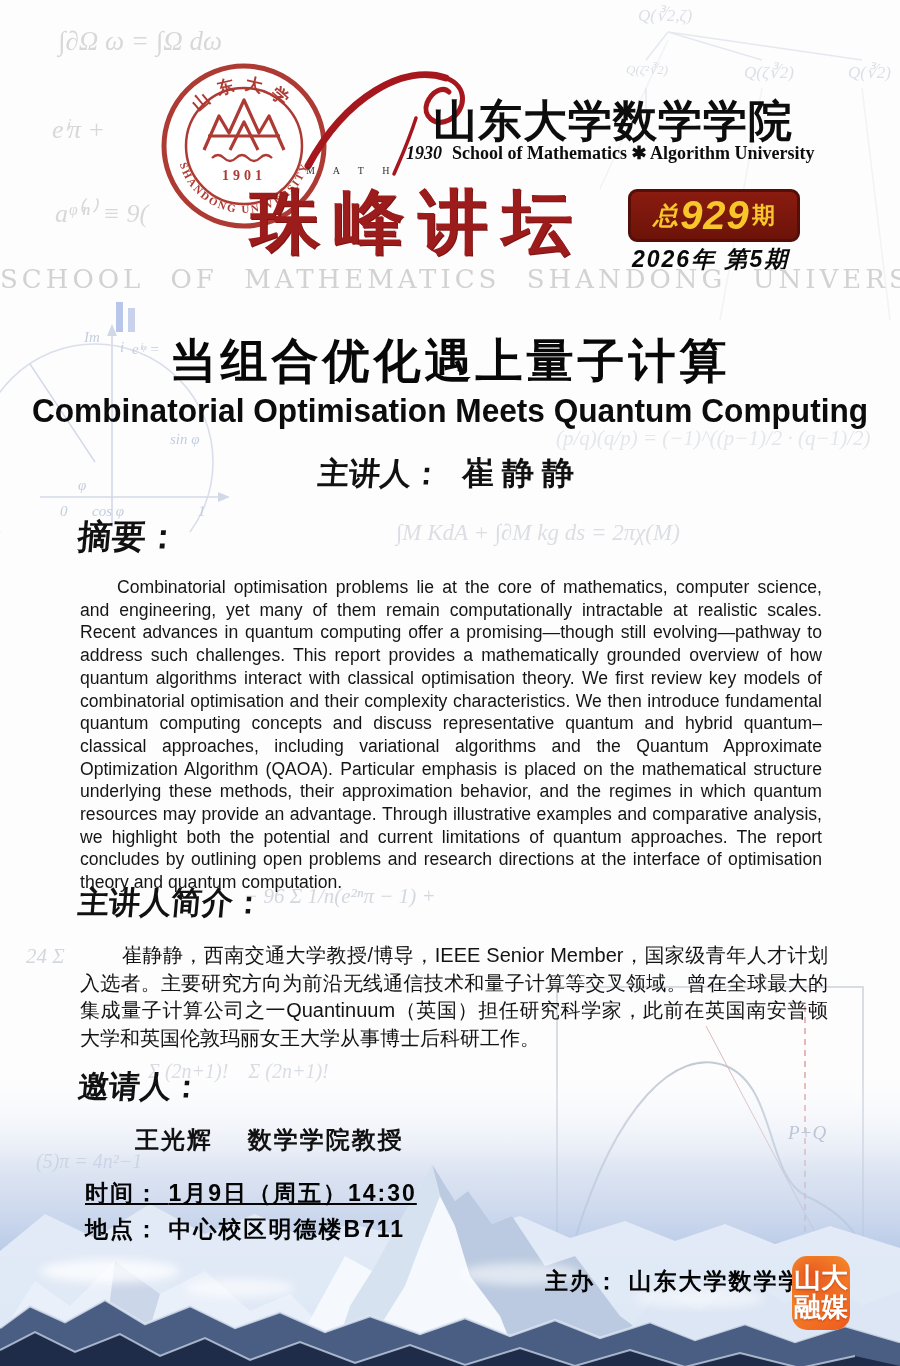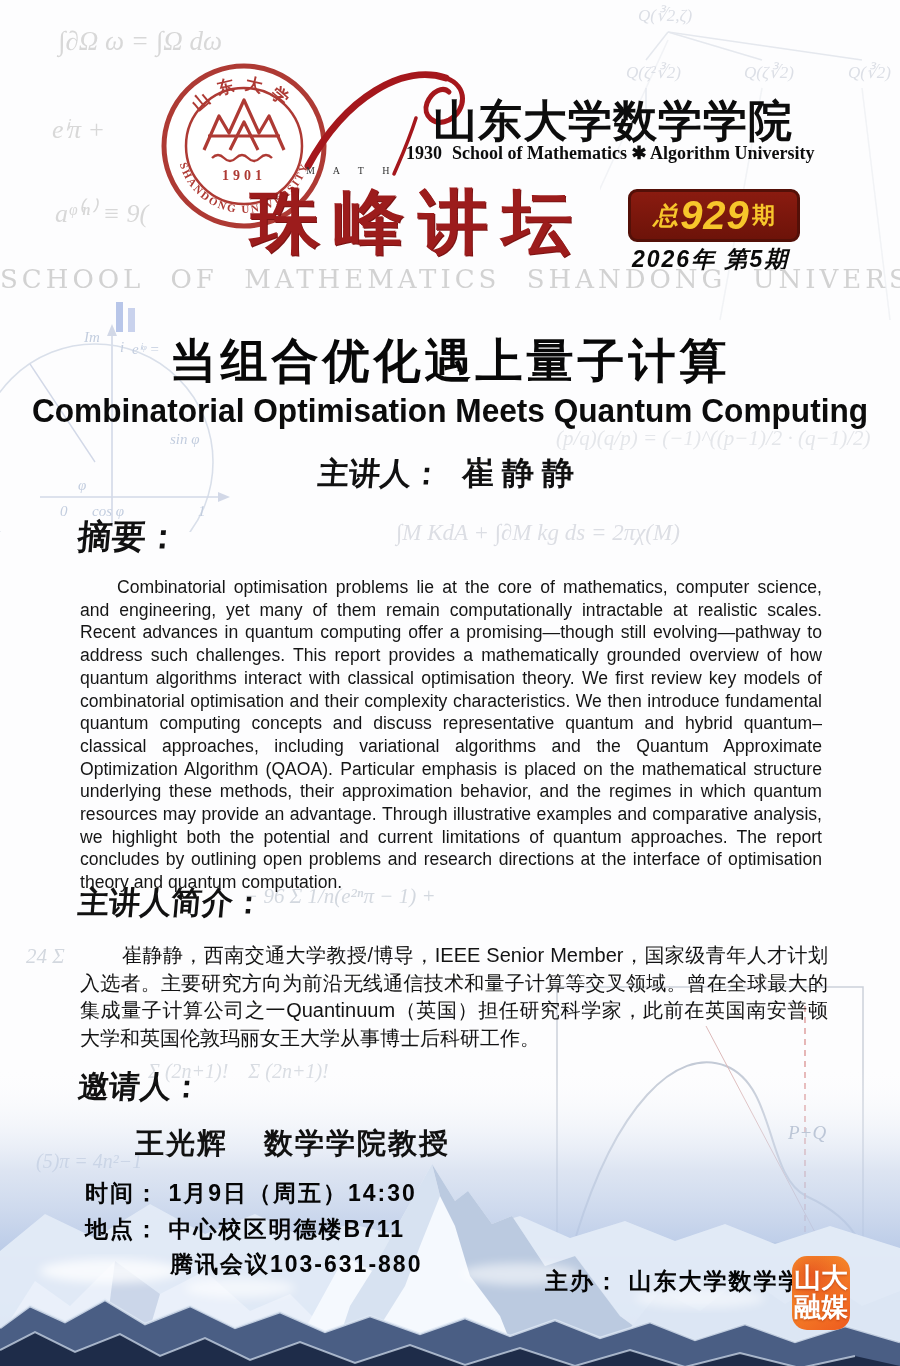--- a/index.html
+++ b/index.html
@@ -6,36 +6,36 @@
   .poster{position:relative;width:900px;height:1366px;margin:0 auto;background:#fdfdfe;
           overflow:hidden;font-family:"Liberation Sans",sans-serif;color:#111;}
   .abs{position:absolute;}
   
   .formula{position:absolute;color:#d8d8d8;font-family:Liberation Serif, serif;
            font-style:italic;white-space:nowrap;pointer-events:none;}
   .f0{left:58px;top:26px;font-size:27px;}
   .f1{left:52px;top:110px;font-size:26px;}
   .f2{left:55px;top:194px;font-size:26px;}
   .f3{left:638px;top:5px;font-size:17px;color:#dcdfe6;}
-  .f4{left:626px;top:62px;font-size:17px;color:#dcdfe6;}
+  .f4{left:626px;top:62px;font-size:13px;color:#dcdfe6;}
   .f5{left:744px;top:62px;font-size:17px;color:#dcdfe6;}
   .f6{left:848px;top:62px;font-size:17px;color:#dcdfe6;}
   .f7{left:556px;top:426px;font-size:21px;color:#e4e6ea;}
   .f8{left:396px;top:520px;font-size:23px;color:#dcdee4;}
   .f9{left:244px;top:884px;font-size:21px;color:#d3d8df;}
   .f10{left:26px;top:944px;font-size:21px;color:#d3d8df;}
   .f11{left:148px;top:1058px;font-size:20px;color:#d8dce2;}
   .f12{left:36px;top:1150px;font-size:20px;color:#c9d2e0;}
   .f13{left:788px;top:1122px;font-size:19px;color:#a9b4c6;}
   
   .school-cn{left:433px;top:92px;font-size:44px;font-weight:900;letter-spacing:1px;
              font-family:"Liberation Sans",sans-serif;color:#0d0d0d;white-space:nowrap;}
   .school-en{left:406px;top:142px;font-size:18px;font-weight:700;white-space:nowrap;
              font-family:"Liberation Serif",serif;color:#0d0d0d;}
-  .school-en .yr{margin-right:10px;}
+  .school-en .yr{font-style:italic;margin-right:10px;}
   .forum-title{left:250px;top:176px;font-size:70px;font-weight:900;color:#9c1c1c;
                font-family:"DejaVu Serif",serif;letter-spacing:14px;white-space:nowrap;
                text-shadow:1px 1px 0 #7c1414;}
   .badge{left:628px;top:189px;width:172px;height:53px;display:flex;align-items:center;
          justify-content:center;gap:2px;background:linear-gradient(#8a1b10,#6d1309);
          border:3px solid #541008;border-radius:9px;box-sizing:border-box;color:#f7c62b;}
   .badge .z{font-size:25px;font-family:"DejaVu Serif",serif;font-style:italic;font-weight:700;}
   .badge .n{font-size:40px;font-weight:900;font-style:italic;letter-spacing:1px;
             font-family:"Liberation Sans",sans-serif;}
   .badge .q{font-size:23px;font-weight:700;}
@@ -56,25 +56,25 @@
   .speaker .lab{font-size:31px;}
   .speaker .name{font-size:32px;font-weight:900;letter-spacing:8px;}
   
   .h-abstract{left:78px;top:514px;font-size:34px;}
   .abstract-text{left:80px;top:576px;width:742px;font-size:17.6px;line-height:22.7px;
                  text-align:justify;text-indent:37px;color:#151515;}
   .h-bio{left:78px;top:882px;font-size:31px;}
   .bio-text{left:80px;top:942px;width:748px;font-size:20px;line-height:27.6px;
             text-align:justify;text-indent:42px;color:#131313;}
   .h-invite{left:78px;top:1066px;font-size:31px;}
-  .invite-line{left:135px;top:1124px;font-size:29px;font-weight:700;letter-spacing:2px;}
+  .invite-line{left:135px;top:1124px;font-size:24px;font-weight:700;letter-spacing:2px;}
   .invite-line .t{margin-left:26px;}
   
   .info{font-size:23px;font-weight:700;letter-spacing:2px;color:#050505;white-space:nowrap;}
-  .i-time{left:85px;top:1178px;}
+  .i-time{left:85px;top:1178px;text-decoration:underline;}
   .i-venue{left:85px;top:1214px;text-align:center;}
   .i-meet{left:170px;top:1249px;}
   .i-org{left:545px;top:1266px;}
   .media-logo{left:792px;top:1256px;width:58px;height:74px;border-radius:15px;
               background:radial-gradient(circle at 32% 26%,rgba(220,45,25,.55),rgba(220,45,25,0) 55%),
                          linear-gradient(140deg,#f99d2e,#ee5a1e);
               display:flex;flex-direction:column;align-items:center;justify-content:center;
               color:#fff;font-weight:900;font-size:27px;line-height:1.06;
               text-shadow:0 1px 2px rgba(140,30,0,.45);}
   svg text{font-family:"Liberation Serif",serif;}
@@ -235,23 +235,20 @@
   </div>
 
   <div class="abs info i-time">
     <span>时间：</span>
     <span>1月9日（周五）14:30</span>
   </div>
   <div class="abs info i-venue">
     <span>地点：</span>
     <span>中心校区明德楼B711</span>
   </div>
-  <div class="abs info i-meet">
-    <span>腾讯会议103-631-880</span>
-  </div>
   <div class="abs info i-org">
     <span>主办：</span>
     <span>山东大学数学学院</span>
   </div>
 
   <div class="abs media-logo">
     <span>山大</span>
     <span>融媒</span>
   </div>
 

